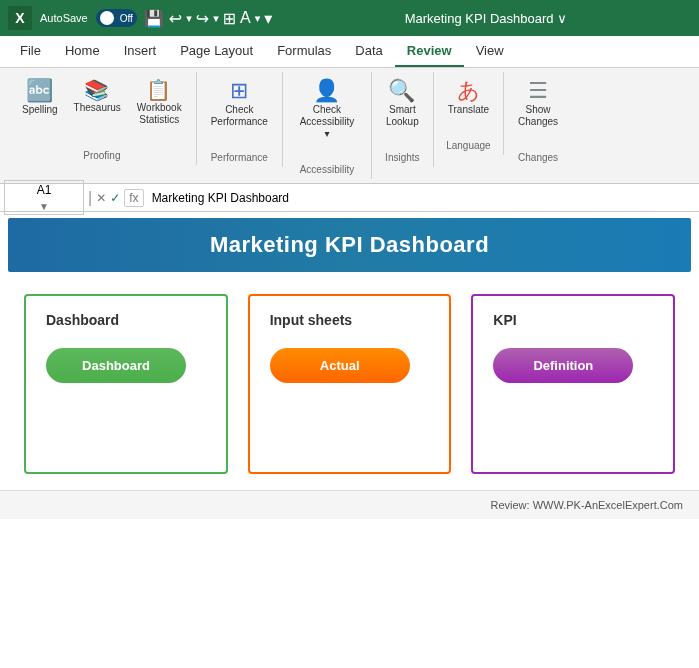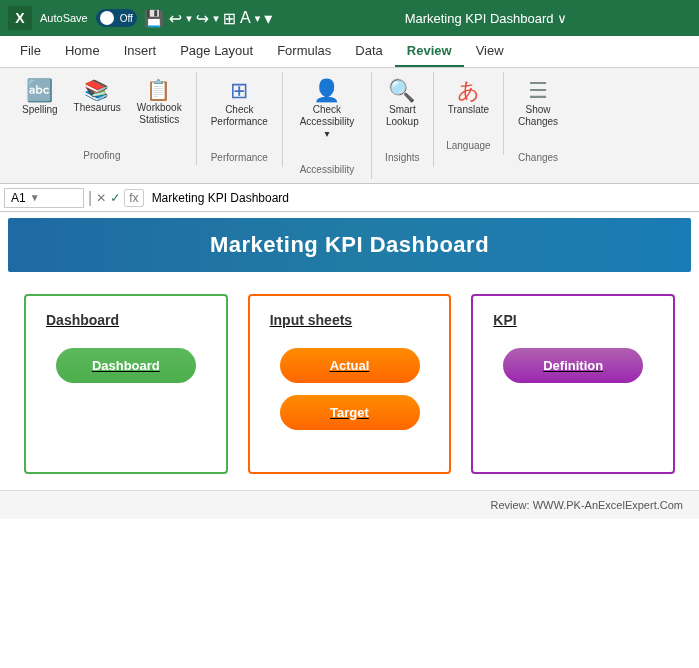--- a/index.html
+++ b/index.html
@@ -57,21 +57,21 @@
     .ribbon-btn .icon { font-size: 22px; line-height: 1; margin-bottom: 2px; color: #555; }
     .ribbon-btn .label { font-size: 10px; color: #333; line-height: 1.2; max-width: 60px; }
 
     
     .formula-bar {
       display: flex; align-items: center; background: #fff; border-bottom: 1px solid #c8c8c8;
       height: 28px; padding: 0 4px; gap: 4px;
     }
     .cell-ref {
       width: 80px; border: 1px solid #c8c8c8; padding: 2px 6px; font-size: 12px;
-      display: flex; align-items: center; gap: 4px;
+      display: flex; align-items: center; gap: 4px; flex-direction: column;
     }
     .formula-sep { color: #999; font-size: 16px; }
     .formula-input {
       flex: 1; border: none; background: transparent; font-size: 12px; outline: none;
       padding: 2px 4px;
     }
 
     
     .spreadsheet-content {
       background: #fff;
@@ -84,22 +84,22 @@
       padding: 14px; margin: 6px 8px; border-radius: 2px;
       letter-spacing: 0.5px;
     }
 
     
     .cards-section {
       display: flex; gap: 20px; padding: 16px 24px; justify-content: space-around;
     }
     .card {
       border-radius: 4px; padding: 16px 20px; min-width: 160px; flex: 1;
-      display: flex; flex-direction: column; align-items: center; gap: 12px;
-      min-height: 180px; justify-content: flex-start; text-decoration: underline;
+      display: flex; flex-direction: column; align-items: flex-start; gap: 12px;
+      min-height: 180px; justify-content: flex-start;
     }
     .card-dashboard { border: 2px solid #4caf50; }
     .card-input { border: 2px solid #ff6600; }
     .card-kpi { border: 2px solid #9c27b0; }
 
     .card-title {
       font-size: 14px; font-weight: bold; color: #333; margin-bottom: 8px; align-self: flex-start;
     }
     .card-btn {
       border-radius: 20px; padding: 10px 24px; color: white; font-size: 13px; font-weight: 600;
@@ -254,21 +254,20 @@
   <div class="cards-section">
 
     <div class="card card-dashboard">
       <div class="card-title">Dashboard</div>
       <button class="card-btn btn-green">Dashboard</button>
     </div>
 
     <div class="card card-input">
       <div class="card-title">Input sheets</div>
       <button class="card-btn btn-orange">Actual</button>
-      <button class="card-btn btn-orange">Target</button>
     </div>
 
     <div class="card card-kpi">
       <div class="card-title">KPI</div>
       <button class="card-btn btn-purple">Definition</button>
     </div>
 
   </div>
 
   <div class="source-footer">

